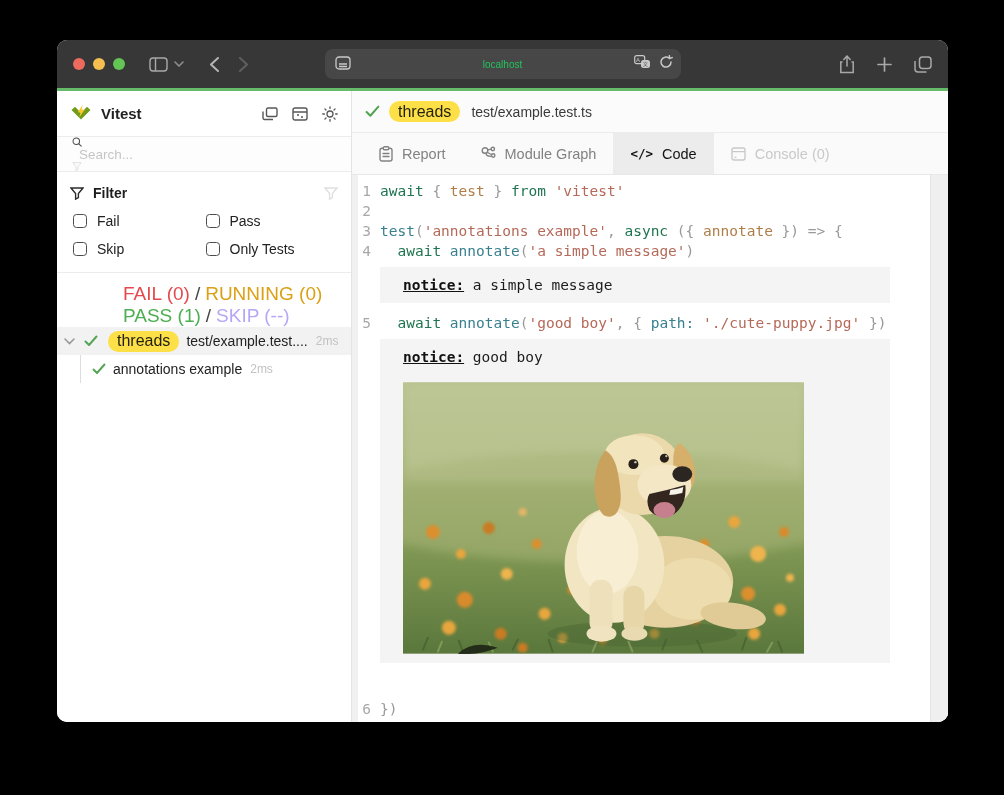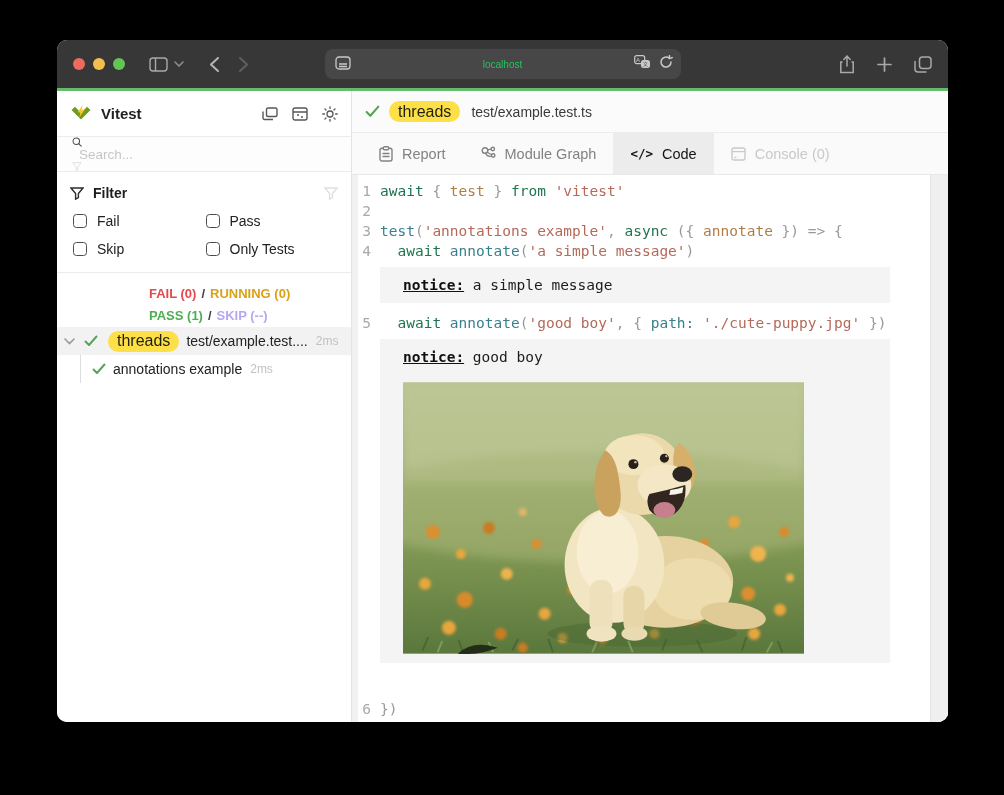--- a/index.html
+++ b/index.html
@@ -39,21 +39,21 @@
   .sb-search input { border:none; outline:none; background:transparent; font-size:13.5px; color:#333; margin-left:9px; flex:1; font-family:"Liberation Sans",sans-serif; }
   .sb-search input::placeholder { color:#c6c6c6; }
 
   .sb-filter { padding:13px 13px 15px 13px; border-bottom:1px solid #ececec; }
   .filter-title-row { display:flex; align-items:center; }
   .filter-title { font-size:14px; font-weight:700; color:#1d1d1d; margin-left:9px; }
   .filter-grid { margin-top:12px; display:grid; grid-template-columns:1fr 1fr; row-gap:12px; padding-left:3px; }
   .cb-row { display:flex; align-items:center; gap:10px; font-size:14px; color:#222; }
   .cb { width:14px; height:14px; border:1.5px solid #4d4d4d; border-radius:3.5px; display:inline-block; cursor:pointer; background:#fff; }
 
-  .sb-status { padding:10px 0 0 92px; font-size:13px; font-weight:700; line-height:22px; }
+  .sb-status { padding:10px 0 0 66px; font-size:19px; font-weight:400; line-height:22px; }
   .st.fail { color:var(--status_fail); } .st.running { color:var(--status_running); }
   .st.pass { color:var(--status_pass); } .st.skip { color:var(--status_skip); }
   .sep { color:#444; margin:0 5px; }
 
   .tree { margin-top:0; }
   .tree-row { height:28px; display:flex; align-items:center; font-size:14px; color:#222; cursor:pointer; }
   .tree-row.selected { background:#f2f2f2; }
   .tree-row .name { margin-left:7px; white-space:nowrap; }
   .tree-row .time { margin-left:8px; font-size:12px; color:#c2c2c2; }
   .row-chevron { margin-left:7px; }

